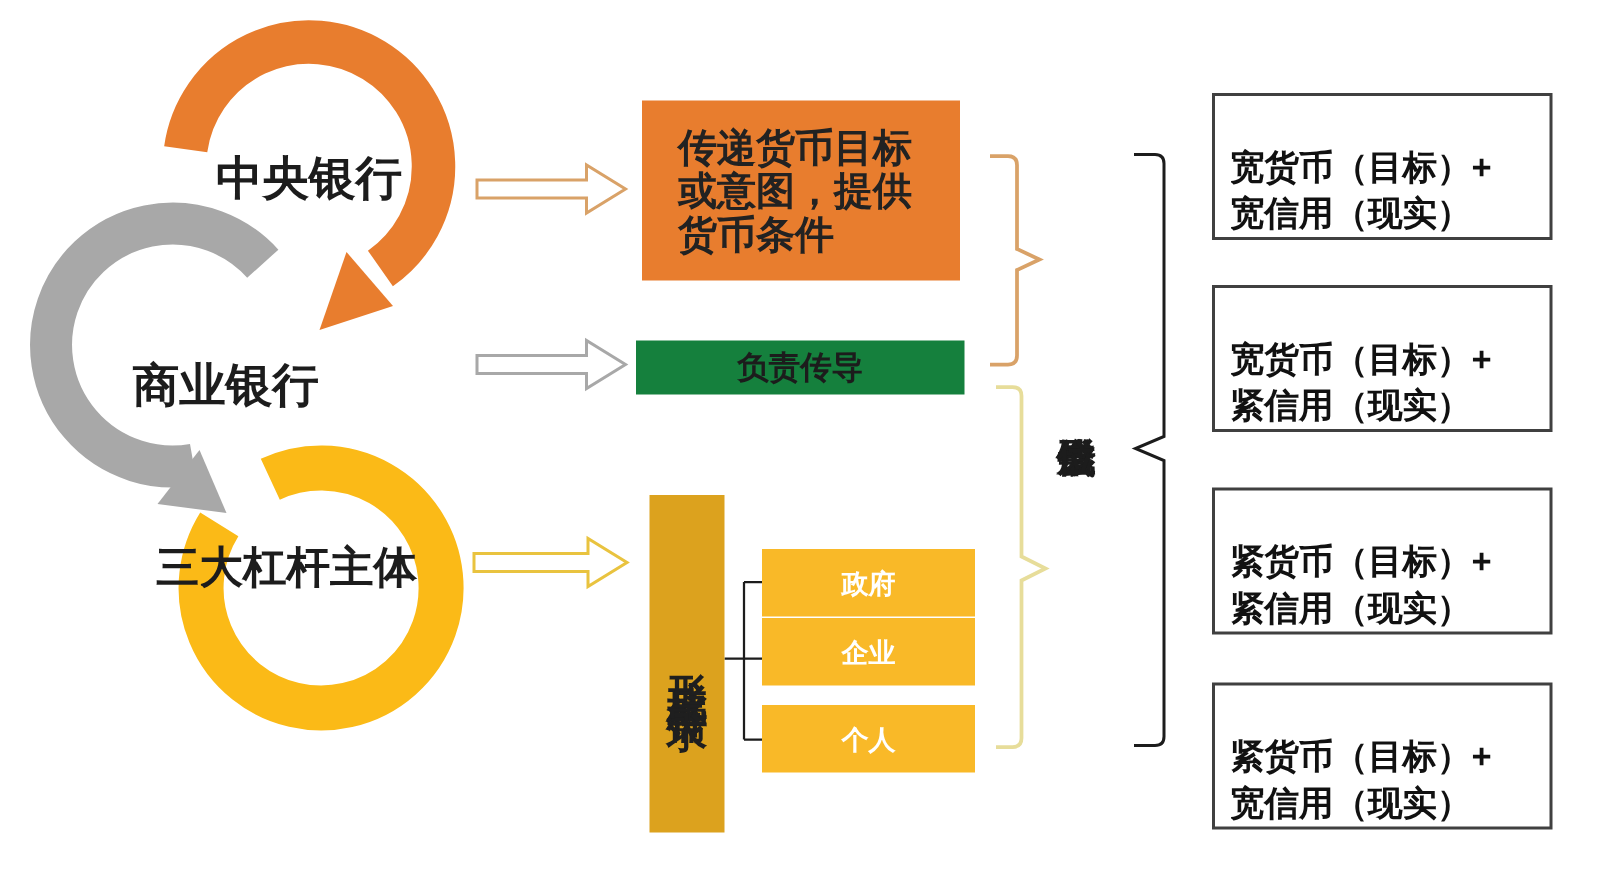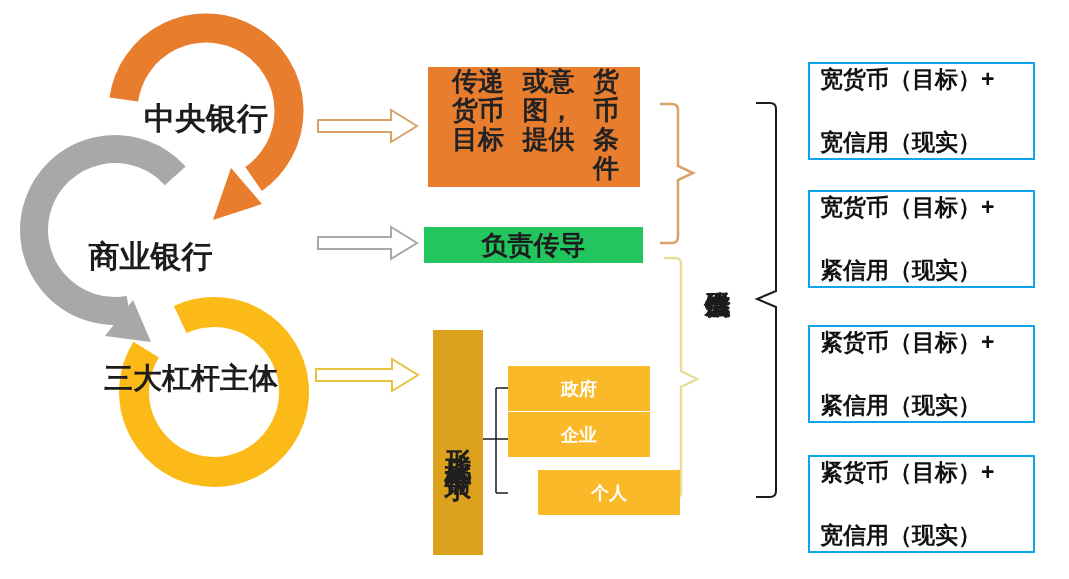--- a/index.html
+++ b/index.html
@@ -8,49 +8,49 @@
     font-family:"Liberation Sans","DejaVu Sans",sans-serif;
   }
   #shapes{position:absolute;left:0;top:0;width:1069px;height:579px;z-index:1;}
   .abs{position:absolute;box-sizing:border-box;}
   .z2{z-index:2;}
   .cycle-label{
     font-weight:bold;color:#1c1c1c;text-align:center;white-space:nowrap;
   }
   .cb-box{
     left:428px;top:67px;width:212px;height:120px;background:#E87D2E;
-    display:flex;flex-direction:row;justify-content:center;padding-left:24px;
+    display:flex;flex-direction:column;justify-content:center;padding-left:24px;
     color:#222;font-weight:bold;font-size:26px;line-height:29px;
   }
   .comm-box{
-    left:424px;top:227px;width:219px;height:36px;background:#22c55e;
+    left:424px;top:227px;width:219px;height:36px;background:#15803d;
     display:flex;align-items:center;justify-content:center;
-    color:#1c1c1c;font-weight:bold;font-size:26px;
+    color:#1c1c1c;font-weight:bold;font-size:21px;
   }
   .gold-box{
     left:433px;top:330px;width:50px;height:225px;background:#DCA21E;
     display:flex;align-items:center;justify-content:center;
     writing-mode:vertical-rl;text-orientation:upright;
     color:#1f1f1f;font-weight:bold;font-size:27px;letter-spacing:5px;
   }
   .entity-box{
     left:508px;width:142px;height:45px;background:#F9B928;
     display:flex;align-items:center;justify-content:center;
     color:#ffffff;font-weight:bold;font-size:18px;
   }
   .mismatch{
     left:701px;top:203px;width:34px;height:136px;
     writing-mode:vertical-rl;text-orientation:upright;
     color:#1c1c1c;font-weight:bold;font-size:26px;line-height:34px;
     display:flex;align-items:center;justify-content:center;
   }
   .outcome-box{
     left:808px;width:227px;height:98px;background:#ffffff;
-    border:2px solid #0ea5e9;
-    display:flex;flex-direction:column;justify-content:space-between;padding-left:10px;
+    border:2px solid #404040;
+    display:flex;flex-direction:column;justify-content:flex-end;padding-left:10px;
     color:#111;font-weight:bold;font-size:23px;line-height:31px;white-space:nowrap;
   }
 </style>
 </head>
 <body>
 
 <div id="stage">
 
   <svg id="shapes" viewBox="0 0 1069 579" xmlns="http://www.w3.org/2000/svg">
 
@@ -84,21 +84,21 @@
     <div>或意图，提供</div>
     <div>货币条件</div>
   </div>
 
   <div class="abs z2 comm-box">负责传导</div>
 
   <div class="abs z2 gold-box">形成杠杆需求</div>
 
   <div class="abs z2 entity-box" style="top:366px;">政府</div>
   <div class="abs z2 entity-box" style="top:412px;">企业</div>
-  <div class="abs z2 entity-box" style="top:470px;margin-left:30px;">个人</div>
+  <div class="abs z2 entity-box" style="top:470px;">个人</div>
 
   <div class="abs z2 mismatch">会形成错位</div>
 
   <div class="abs z2 outcome-box" style="top:62px;">
     <div>宽货币（目标）+</div>
     <div>宽信用（现实）</div>
   </div>
   <div class="abs z2 outcome-box" style="top:190px;">
     <div>宽货币（目标）+</div>
     <div>紧信用（现实）</div>

